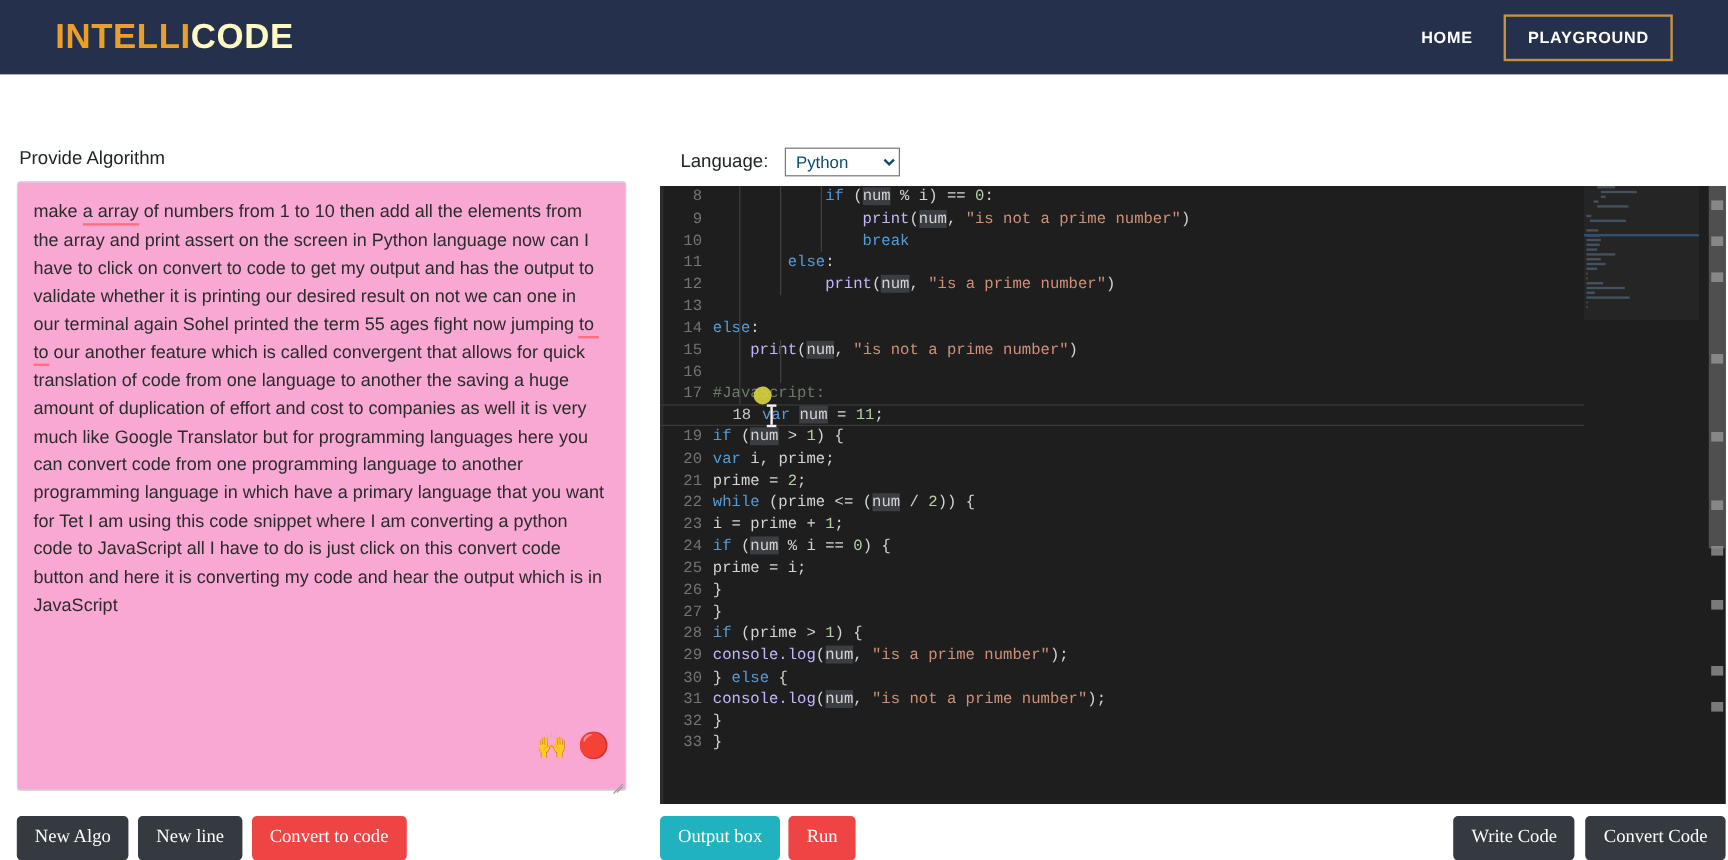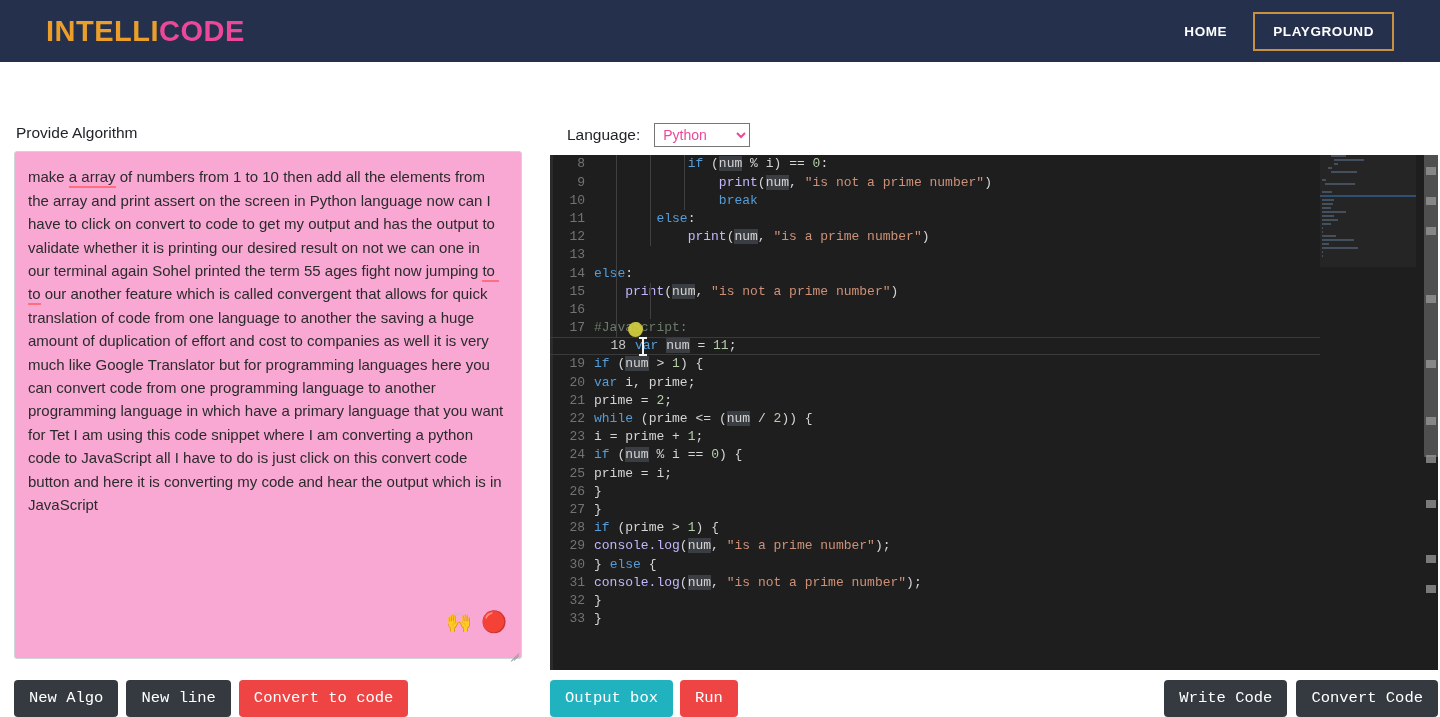--- a/index.html
+++ b/index.html
@@ -20,21 +20,21 @@
     justify-content: space-between;
     padding: 0 46px 0 46px;
   }
   #brand {
     font-size: 29px;
     font-weight: bold;
     letter-spacing: 0.5px;
     user-select: none;
   }
   #brand .b1 { color: #eb9f2a; }
-  #brand .b2 { color: #ec4899; }
+  #brand .b2 { color: #fef9c3; }
   #navlinks {
     display: flex;
     align-items: center;
     gap: 24px;
   }
   .navlink {
     color: #ffffff;
     font-size: 13.5px;
     font-weight: bold;
     letter-spacing: 0.6px;
@@ -117,21 +117,21 @@
   #resize-handle i:nth-child(2){ width: 7px;  right: 1px; bottom: 1px; transform: rotate(-45deg); transform-origin: right center; }
 
   #left-buttons {
     display: flex;
     gap: 8px;
     margin-top: 21px;
   }
   .btn {
     border: none;
     border-radius: 4px;
-    font-family: Liberation Mono, monospace;
+    font-family: Liberation Serif, serif;
     font-size: 15.5px;
     padding: 9px 15px;
     cursor: pointer;
     color: #fff;
     line-height: 1.2;
     white-space: nowrap;
   }
   .btn-dark  { background: #343a40; }
   .btn-blue  { background: #ef4444; }
   .btn-teal  { background: #20b2bf; }
@@ -144,21 +144,21 @@
     margin: 0 0 8px 17px;
     height: 24px;
   }
   #lang-label { font-size: 15.5px; color: #212529; }
   #lang-select {
     font-family: "Liberation Sans", sans-serif;
     font-size: 14px;
     padding: 2px 4px;
     border: 1px solid #767676;
     background: #fff;
-    color: #ec4899;
+    color: #0c4a6e;
     height: 24px;
   }
 
   
   #editor {
     position: relative;
     width: 888px;
     height: 515px;
     background: #1e1e1e;
     overflow: hidden;

